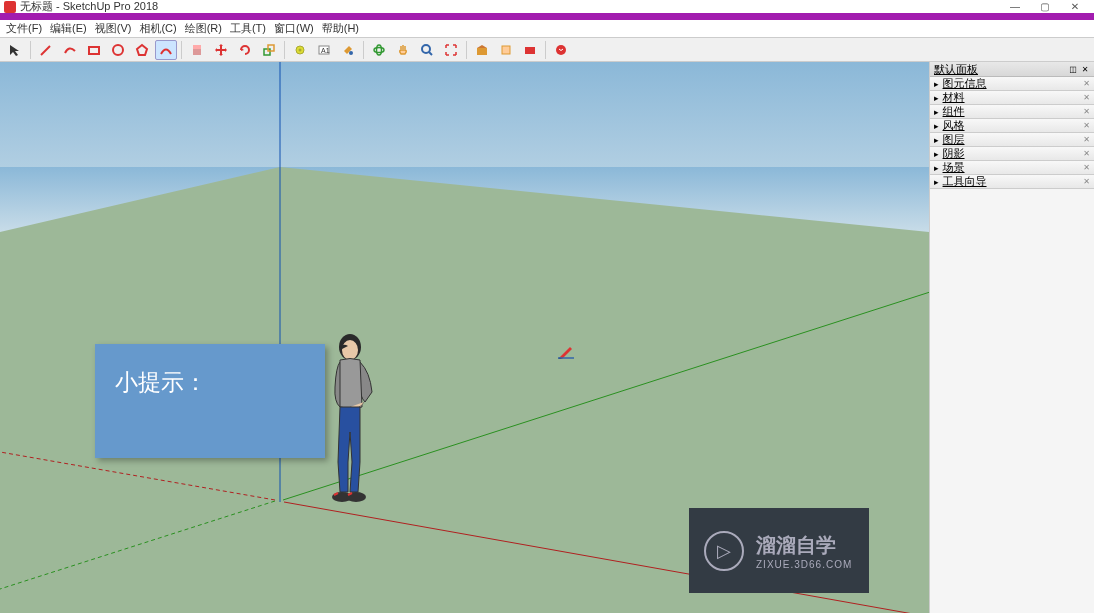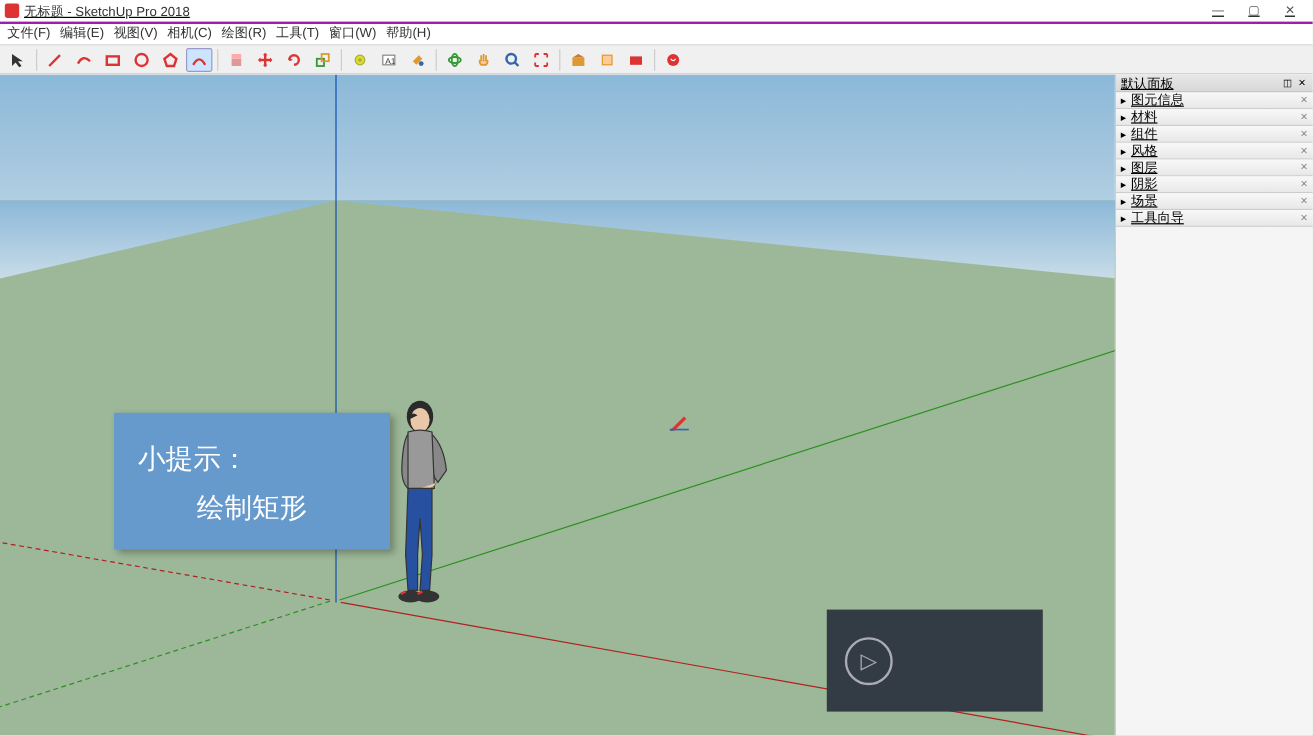--- a/index.html
+++ b/index.html
@@ -1,24 +1,24 @@
 <!DOCTYPE html>
 <html><head>
   <meta charset="utf-8">
   <style>
     * { margin: 0; padding: 0; box-sizing: border-box; }
     body { font-family: "Microsoft YaHei", sans-serif; font-size: 12px; width: 1094px; height: 613px; overflow: hidden; background: #fff; position: relative; }
     
-    .titlebar { height: 20px; background: #fff; display: flex; align-items: center; padding: 0 4px; border-bottom: 2px solid #a21caf; text-decoration: underline; }
+    .titlebar { height: 20px; background: #fff; display: flex; align-items: center; padding: 0 4px; border-bottom: 7px solid #a21caf; }
     .titlebar-icon { width: 12px; height: 12px; background: #d33; margin-right: 4px; border-radius: 2px; }
     .titlebar-text { flex: 1; font-size: 11px; color: #333; }
     .titlebar-controls { display: flex; gap: 0; }
     .titlebar-btn { width: 30px; height: 18px; display: flex; align-items: center; justify-content: center; cursor: pointer; font-size: 10px; color: #555; }
     
-    .menubar { height: 18px; background: #fff; display: flex; align-items: flex-start; padding: 0 2px; border-bottom: 1px solid #ccc; }
+    .menubar { height: 18px; background: #fff; display: flex; align-items: center; padding: 0 2px; border-bottom: 1px solid #ccc; }
     .menu-item { padding: 0 4px; font-size: 11px; color: #333; cursor: pointer; }
     
     .toolbar { height: 24px; background: #f0f0f0; display: flex; align-items: center; padding: 0 4px; gap: 2px; border-bottom: 1px solid #ccc; }
     .tool-btn { width: 22px; height: 20px; display: flex; align-items: center; justify-content: center; cursor: pointer; border-radius: 2px; }
     .tool-btn.selected { background: #cce5ff; border: 1px solid #99c; }
     .tool-sep { width: 1px; height: 18px; background: #ccc; margin: 0 2px; }
     
     .main-area { display: flex; height: calc(100% - 62px); }
     .viewport { flex: 1; position: relative; overflow: hidden; }
     
@@ -245,26 +245,29 @@
     <div class="pencil-cursor">
       <svg width="18" height="14">
         <path d="M2 12 L12 2 L14 4 L4 14 Z" fill="#d33"></path>
         <path d="M2 12 L0 14 L4 14 Z" fill="#333"></path>
         <line x1="0" y1="13" x2="16" y2="13" stroke="#36a" stroke-width="1.5"></line>
       </svg>
     </div>
 
     <div class="tooltip-box">
       <div>小提示：</div>
-      <div style="text-align:center">绘制矩形</div>
     </div>
 
 
     <div class="bottom-brand">
       <div class="brand-icon">▷</div>
+      <div class="brand-text">
+        <div class="line1">溜溜自学</div>
+        <div class="line2">ZIXUE.3D66.COM</div>
+      </div>
     </div>
   </div>
 
   <div class="sidebar">
     <div class="sidebar-header">
       <span class="sidebar-header-text">默认面板</span>
       <div class="sidebar-header-btns">
         <div class="sidebar-header-btn">◫</div>
         <div class="sidebar-header-btn">✕</div>
       </div>

